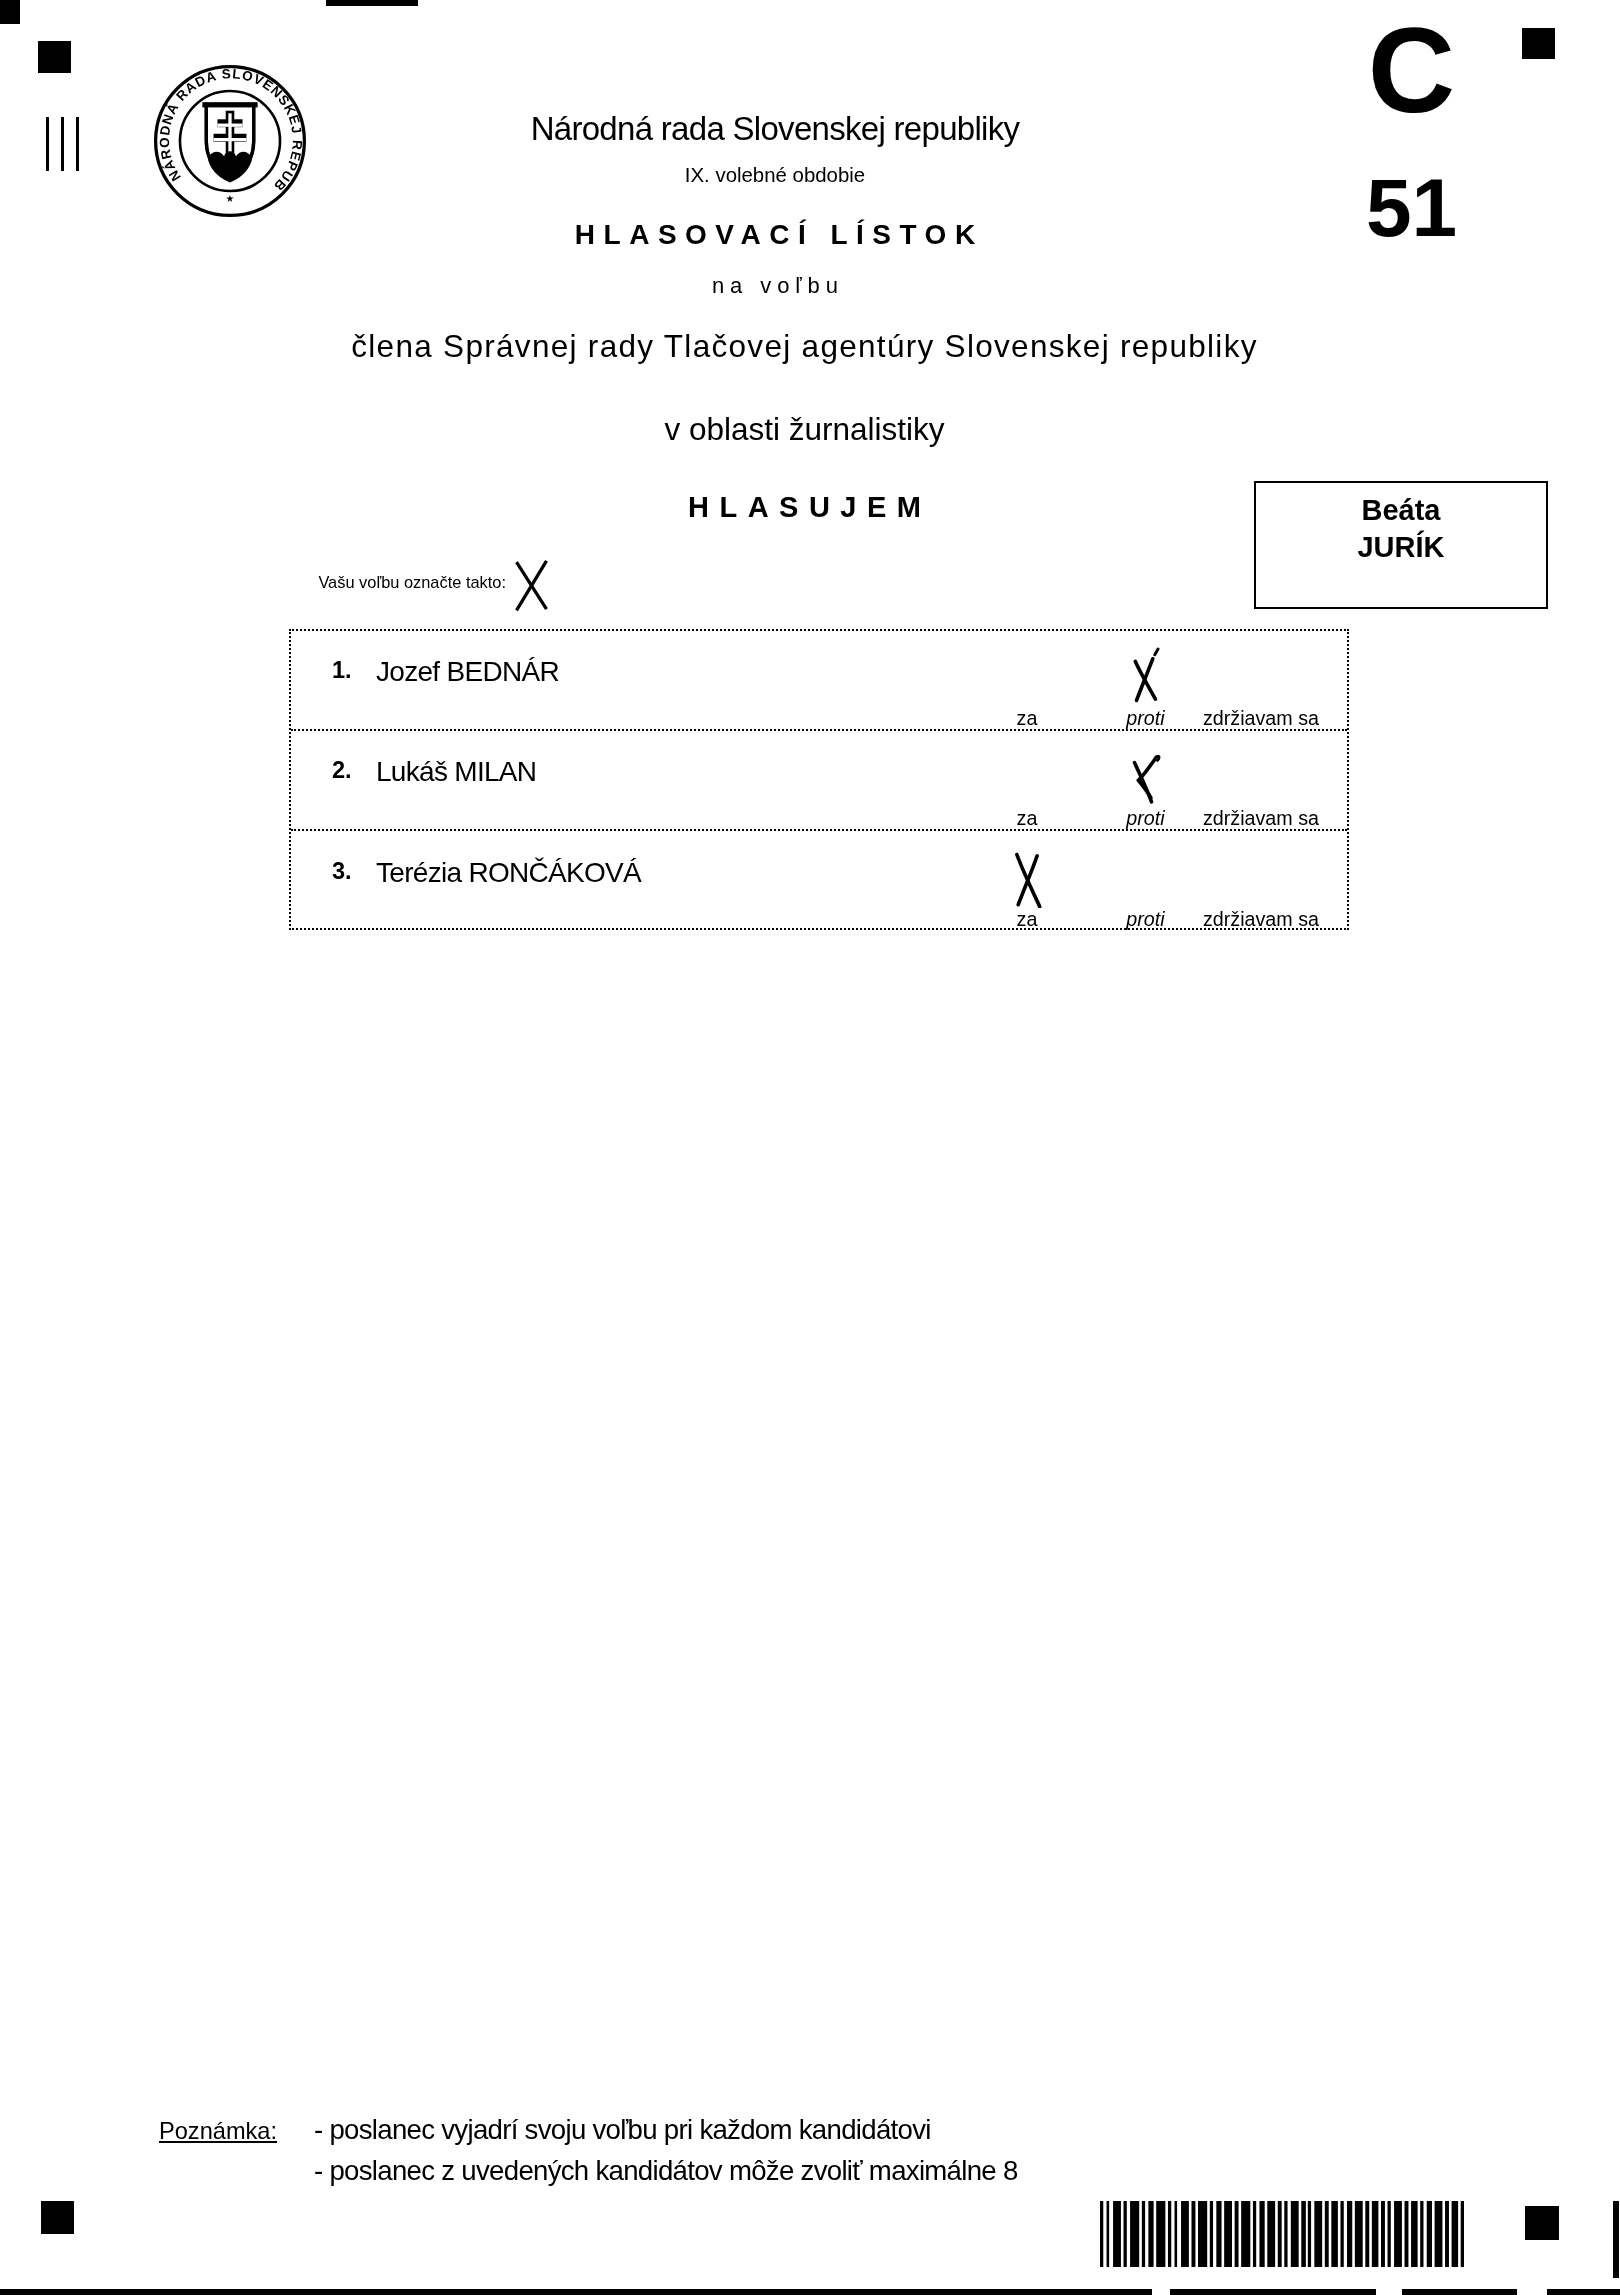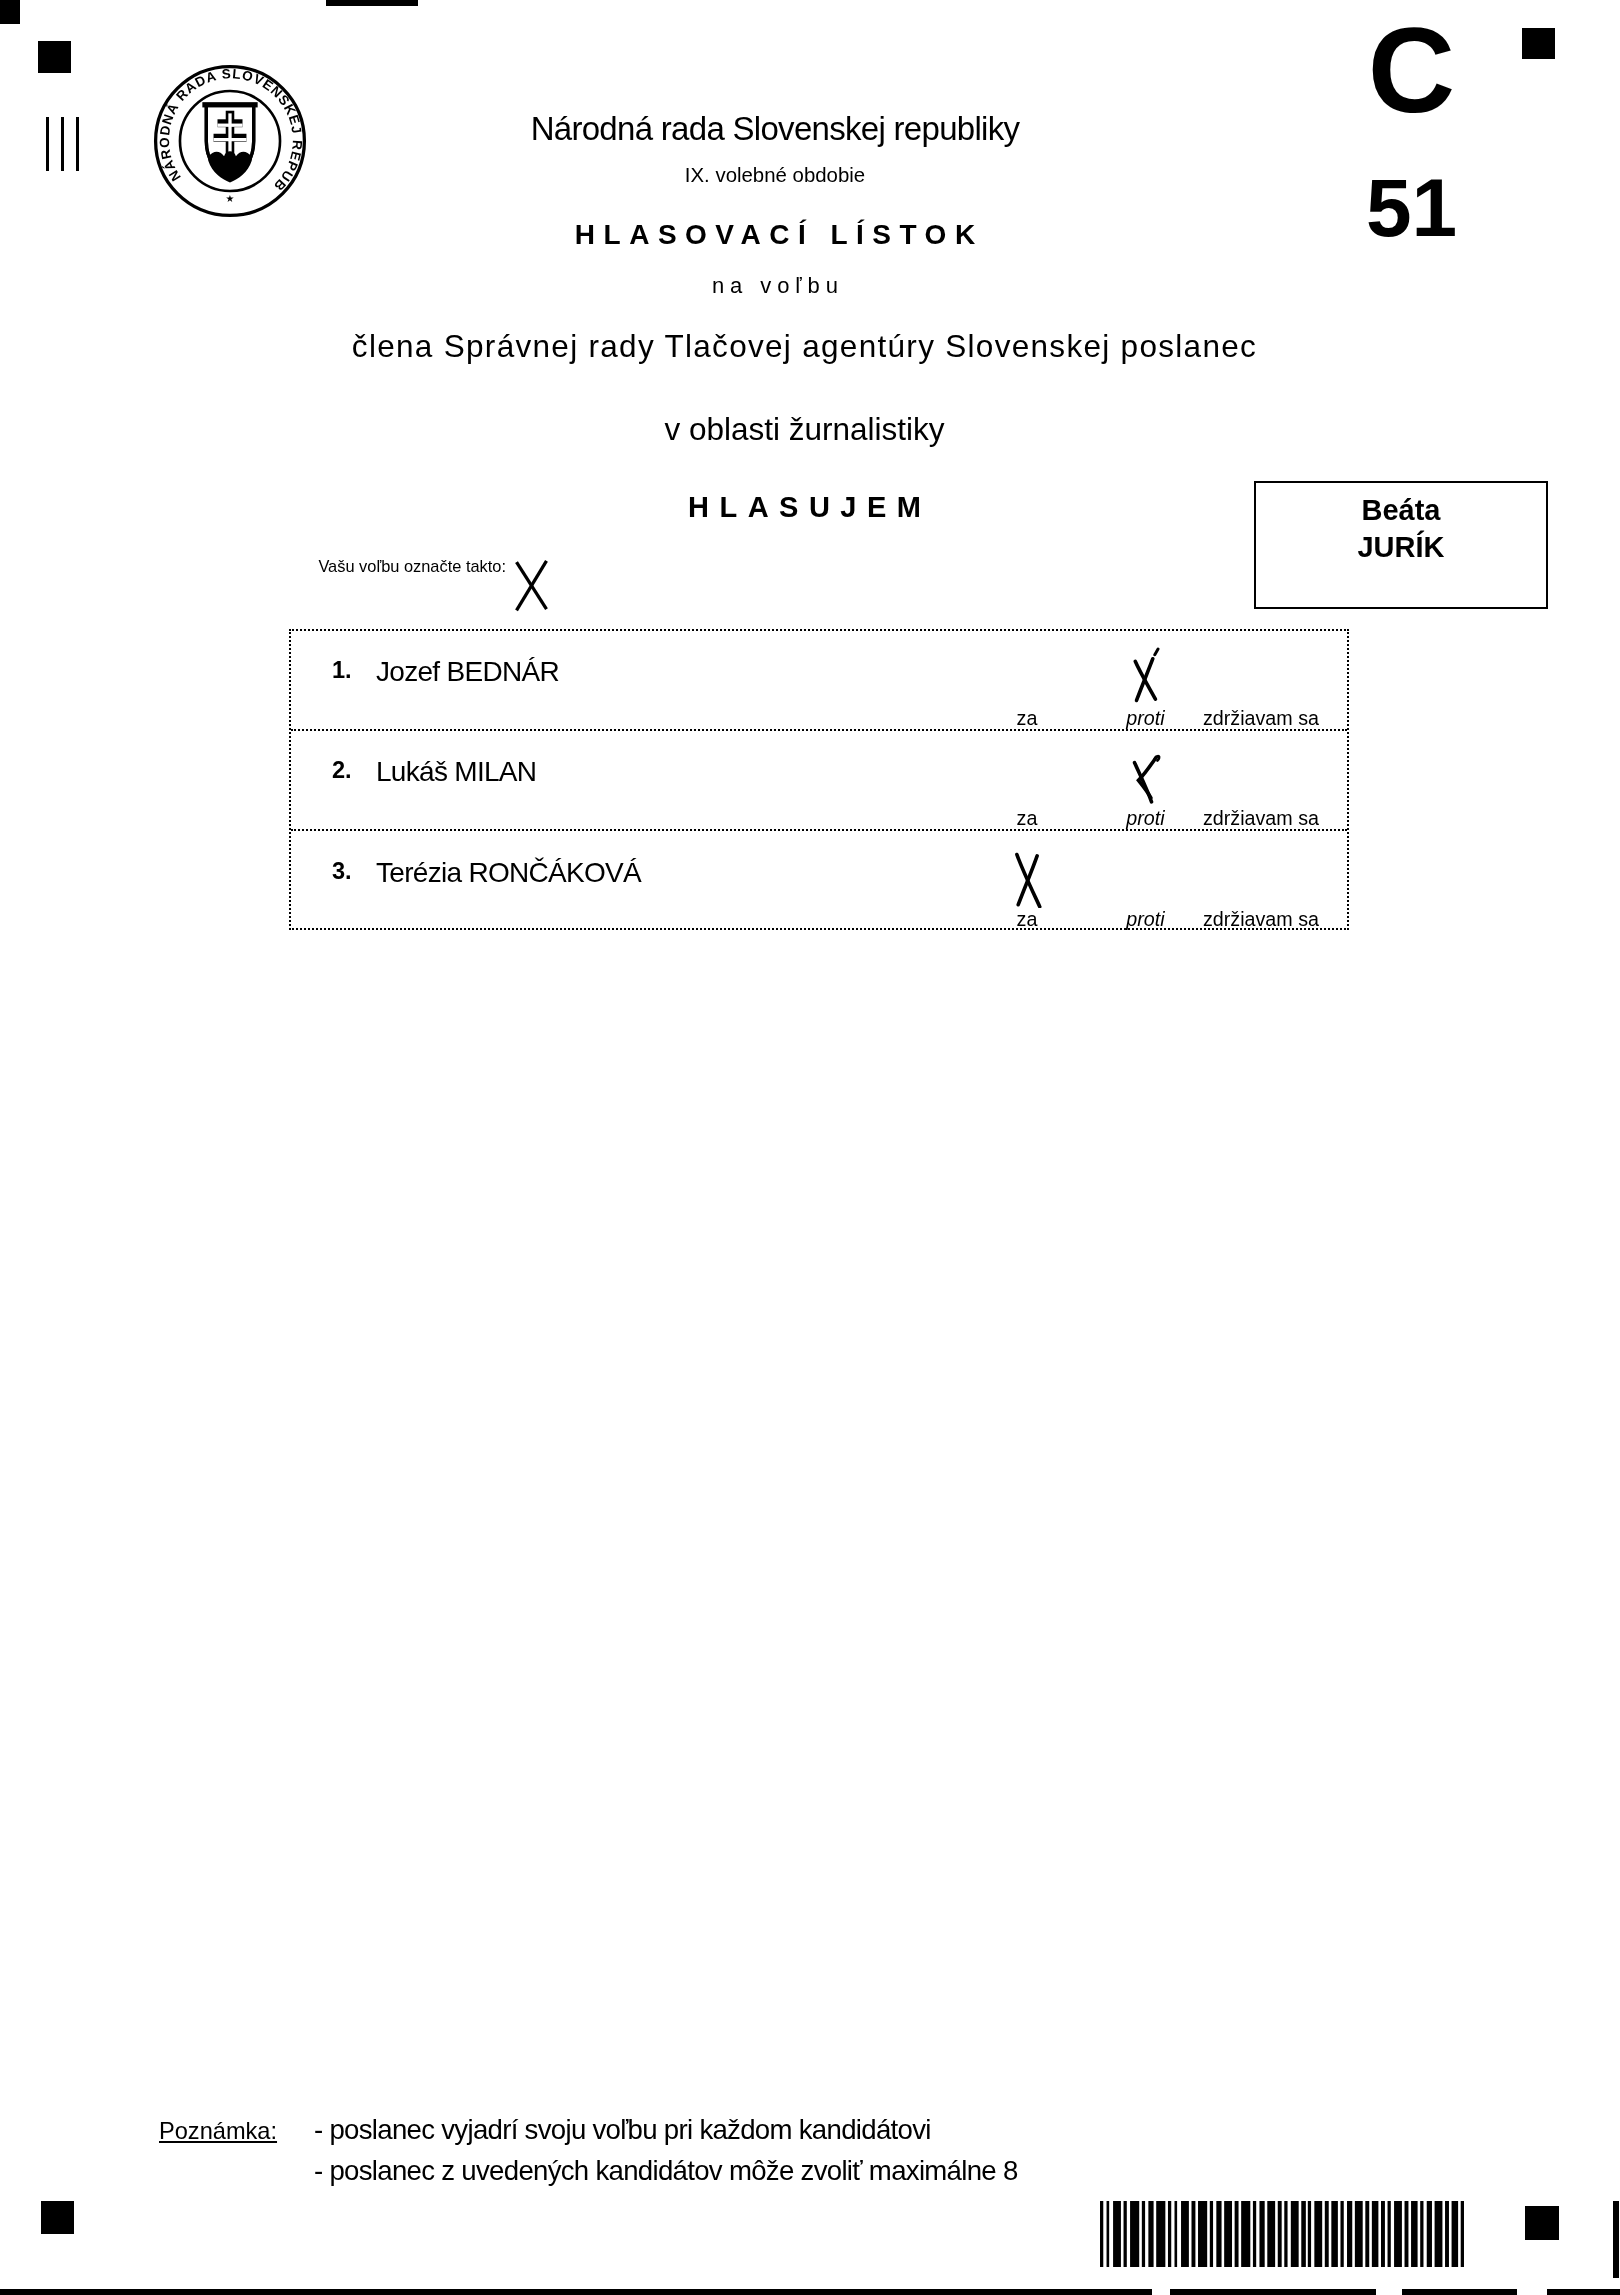--- a/index.html
+++ b/index.html
@@ -16,21 +16,21 @@
   .subject2{left:148px;top:411px;width:1313px;text-align:center;font-size:31.5px;}
   .vote-heading{left:148px;top:491px;width:1313px;text-align:center;font-size:29px;font-weight:bold;letter-spacing:10.5px;text-indent:10.5px;}
   
   .series{left:1326px;top:7.9px;width:171px;text-align:center;font-size:121px;line-height:125px;font-weight:bold;}
   .ballot-no{left:1326px;top:163px;width:171px;text-align:center;font-size:82px;line-height:89px;font-weight:bold;}
   
   .voter-box{left:1254px;top:481px;width:294px;height:128px;border:2.6px solid #000;box-sizing:border-box;
              text-align:center;padding-top:9px;font-size:29px;line-height:37px;font-weight:bold;}
   
   .instr-square{left:217px;top:569px;width:19.7px;height:23.6px;background:#000;}
-  .instr-label{left:276px;top:557px;width:230px;text-align:right;font-size:16.4px;}
+  .instr-label{left:276px;top:573px;width:230px;text-align:right;font-size:16.4px;}
   .instr-x{left:510px;top:554px;width:43px;height:62px;}
   
   .ctable{left:289px;top:629px;width:1060px;height:301px;border:2px dotted #000;box-sizing:border-box;}
   .crow{position:absolute;left:0;width:100%;height:100px;box-sizing:border-box;}
   .crow.sep{border-bottom:2px dotted #000;}
   .cnum{position:absolute;left:41px;top:26px;font-size:23.6px;font-weight:bold;}
   .cname{position:absolute;left:85px;top:25px;font-size:28px;font-weight:normal;letter-spacing:-0.7px;}
   .opt{position:absolute;top:76px;font-size:19.7px;text-align:center;}
   .opt-za{left:703px;width:66px;}
   .opt-proti{left:815px;width:79px;font-style:italic;}
@@ -87,21 +87,21 @@
         <path d="M87 144 c8 -10 17 -10 24 -1 c3 -10 15 -10 18 0 c7 -9 16 -9 24 1 l0 6 c-6 18 -20 28 -33 33 c-13 -5 -27 -15 -33 -33 z" fill="#000"></path>
         <path d="M84 66 h72 v54 c0 34 -19 48 -36 56 c-17 -8 -36 -22 -36 -56 z" fill="none" stroke="#000" stroke-width="5"></path>
       </g>
     </svg>
   </div>
 
   <div class="abs inst-title">Národná rada Slovenskej republiky</div>
   <div class="abs term">IX. volebné obdobie</div>
   <div class="abs ballot-sub">na voľbu</div>
   <div class="abs ballot-title">HLASOVACÍ LÍSTOK</div>
-  <div class="abs subject1">člena Správnej rady Tlačovej agentúry Slovenskej poslanec</div>
+  <div class="abs subject1">člena Správnej rady Tlačovej agentúry Slovenskej republiky</div>
   <div class="abs subject2">v oblasti žurnalistiky</div>
   <div class="abs vote-heading">HLASUJEM</div>
 
   <div class="abs series">C</div>
   <div class="abs ballot-no">51</div>
 
   <div class="abs voter-box">
     <div>Beáta</div>
     <div>JURÍK</div>
   </div>

